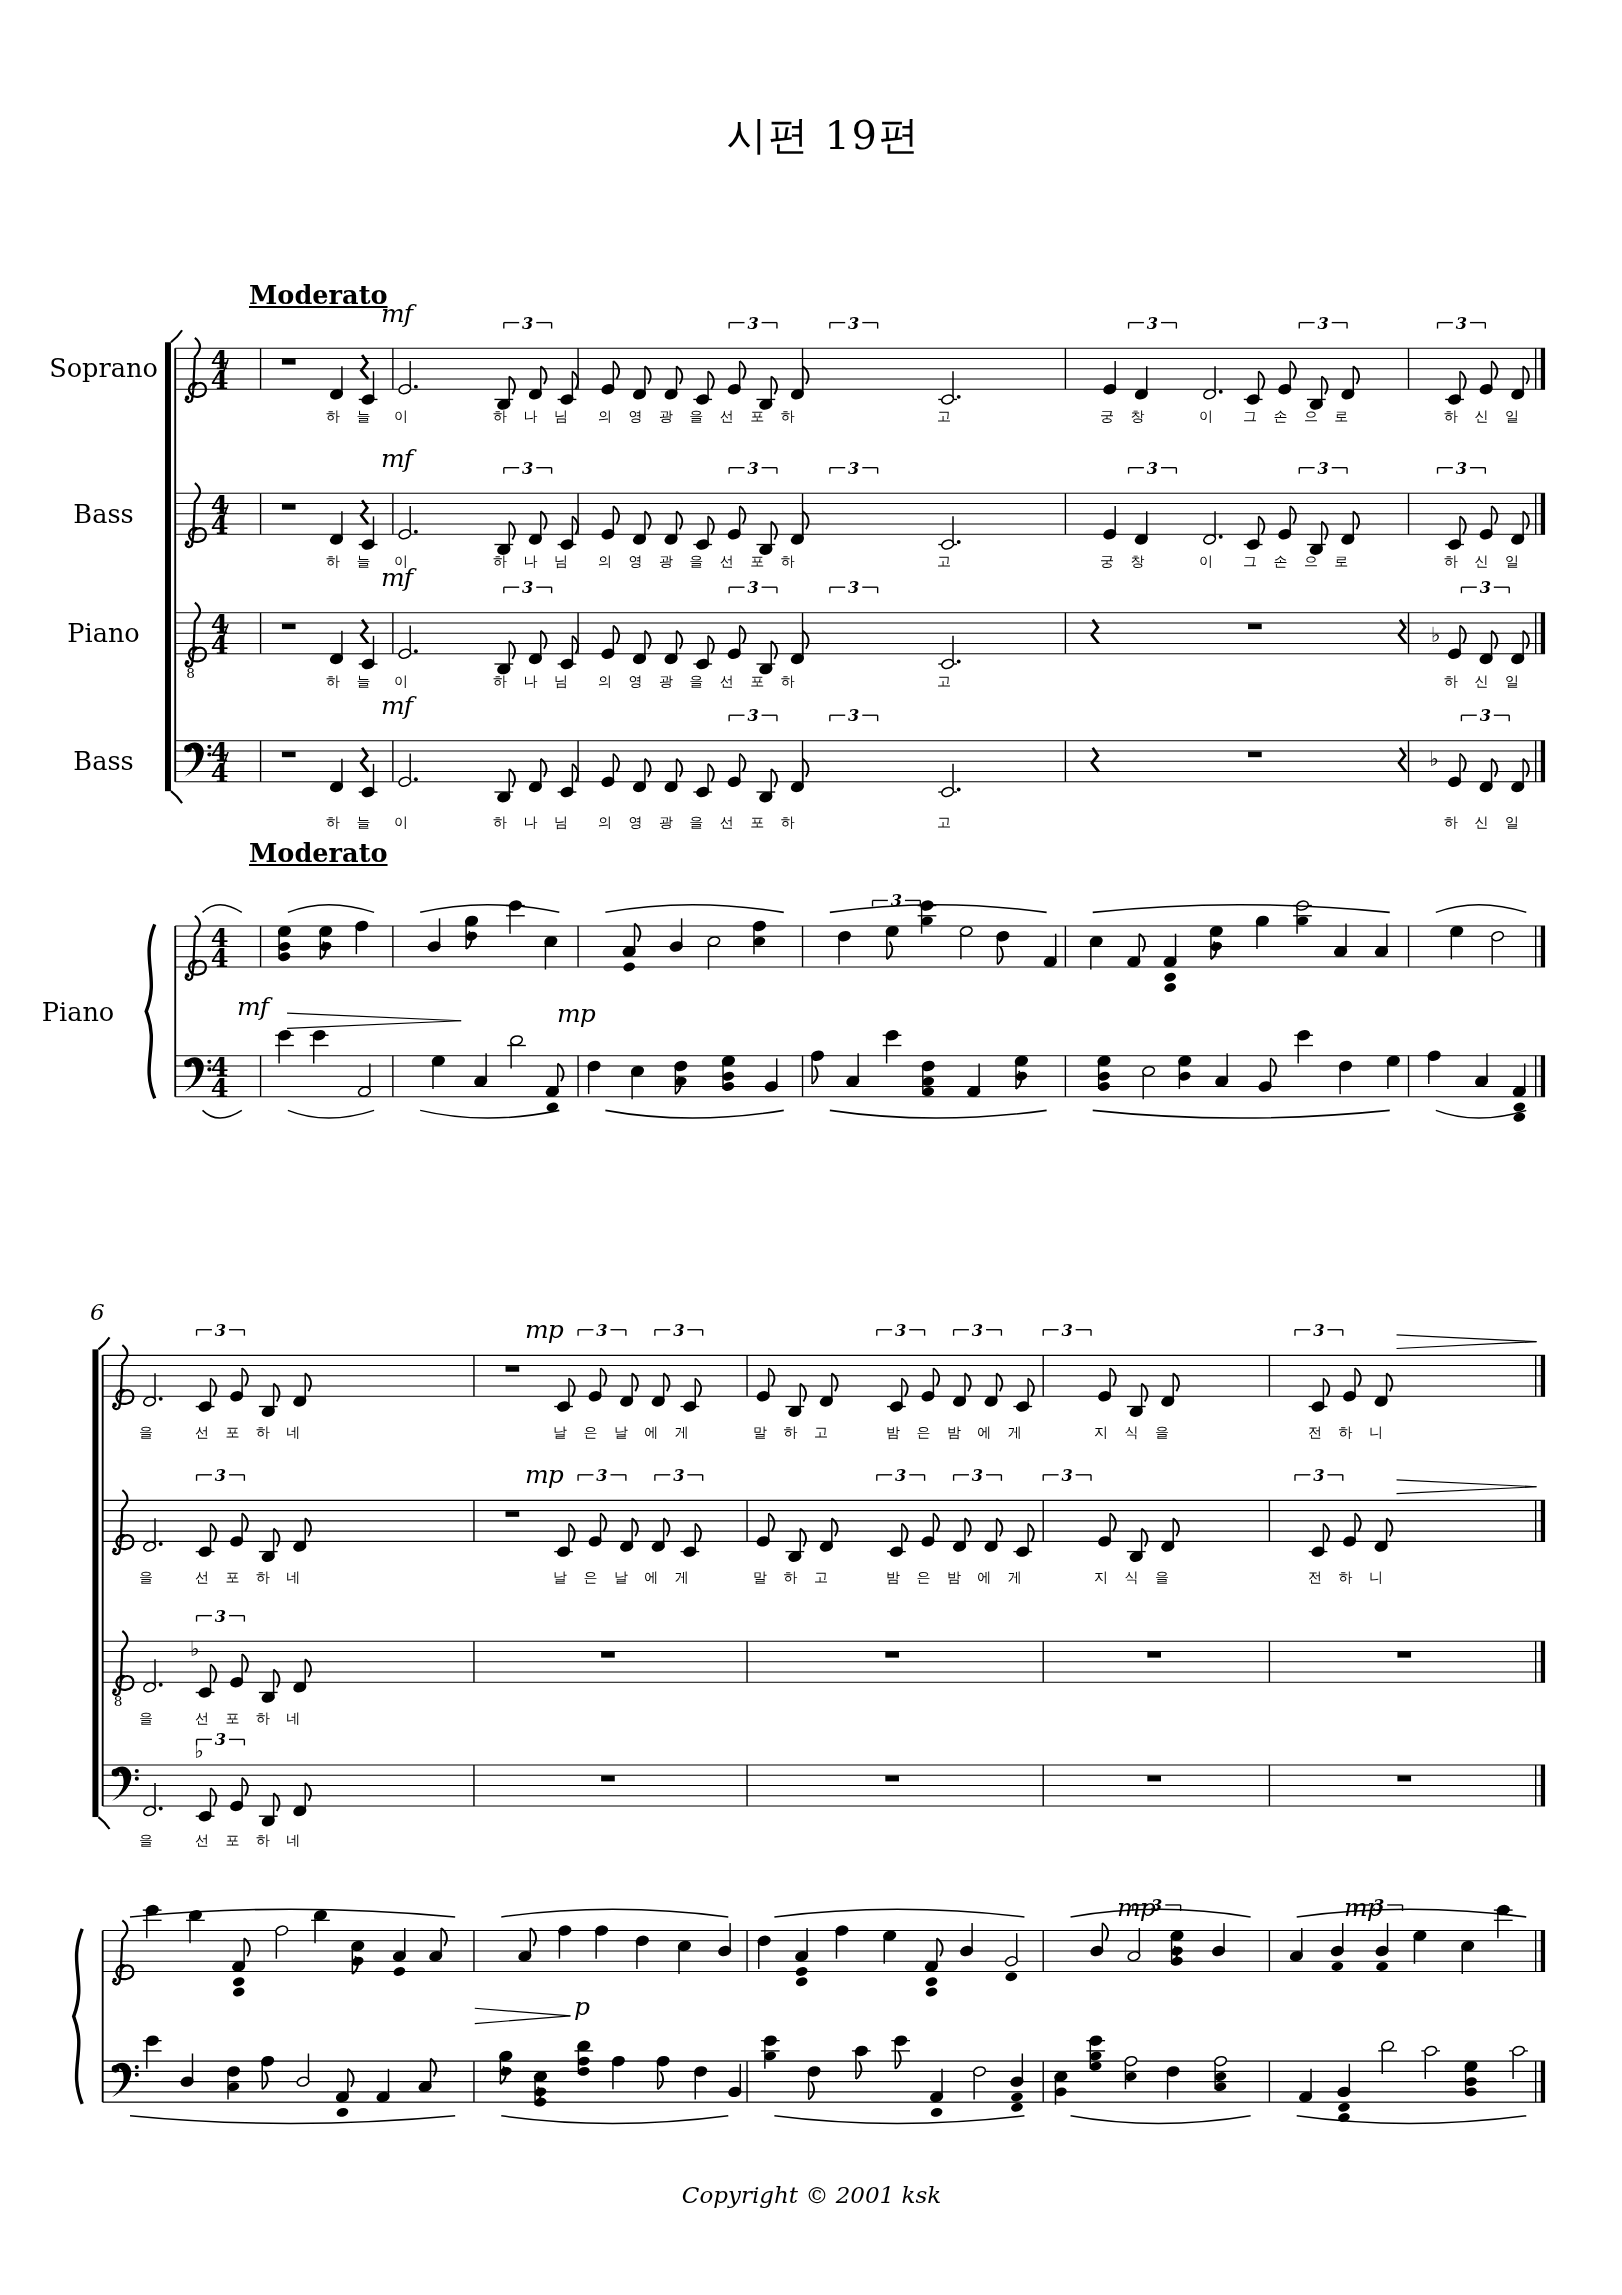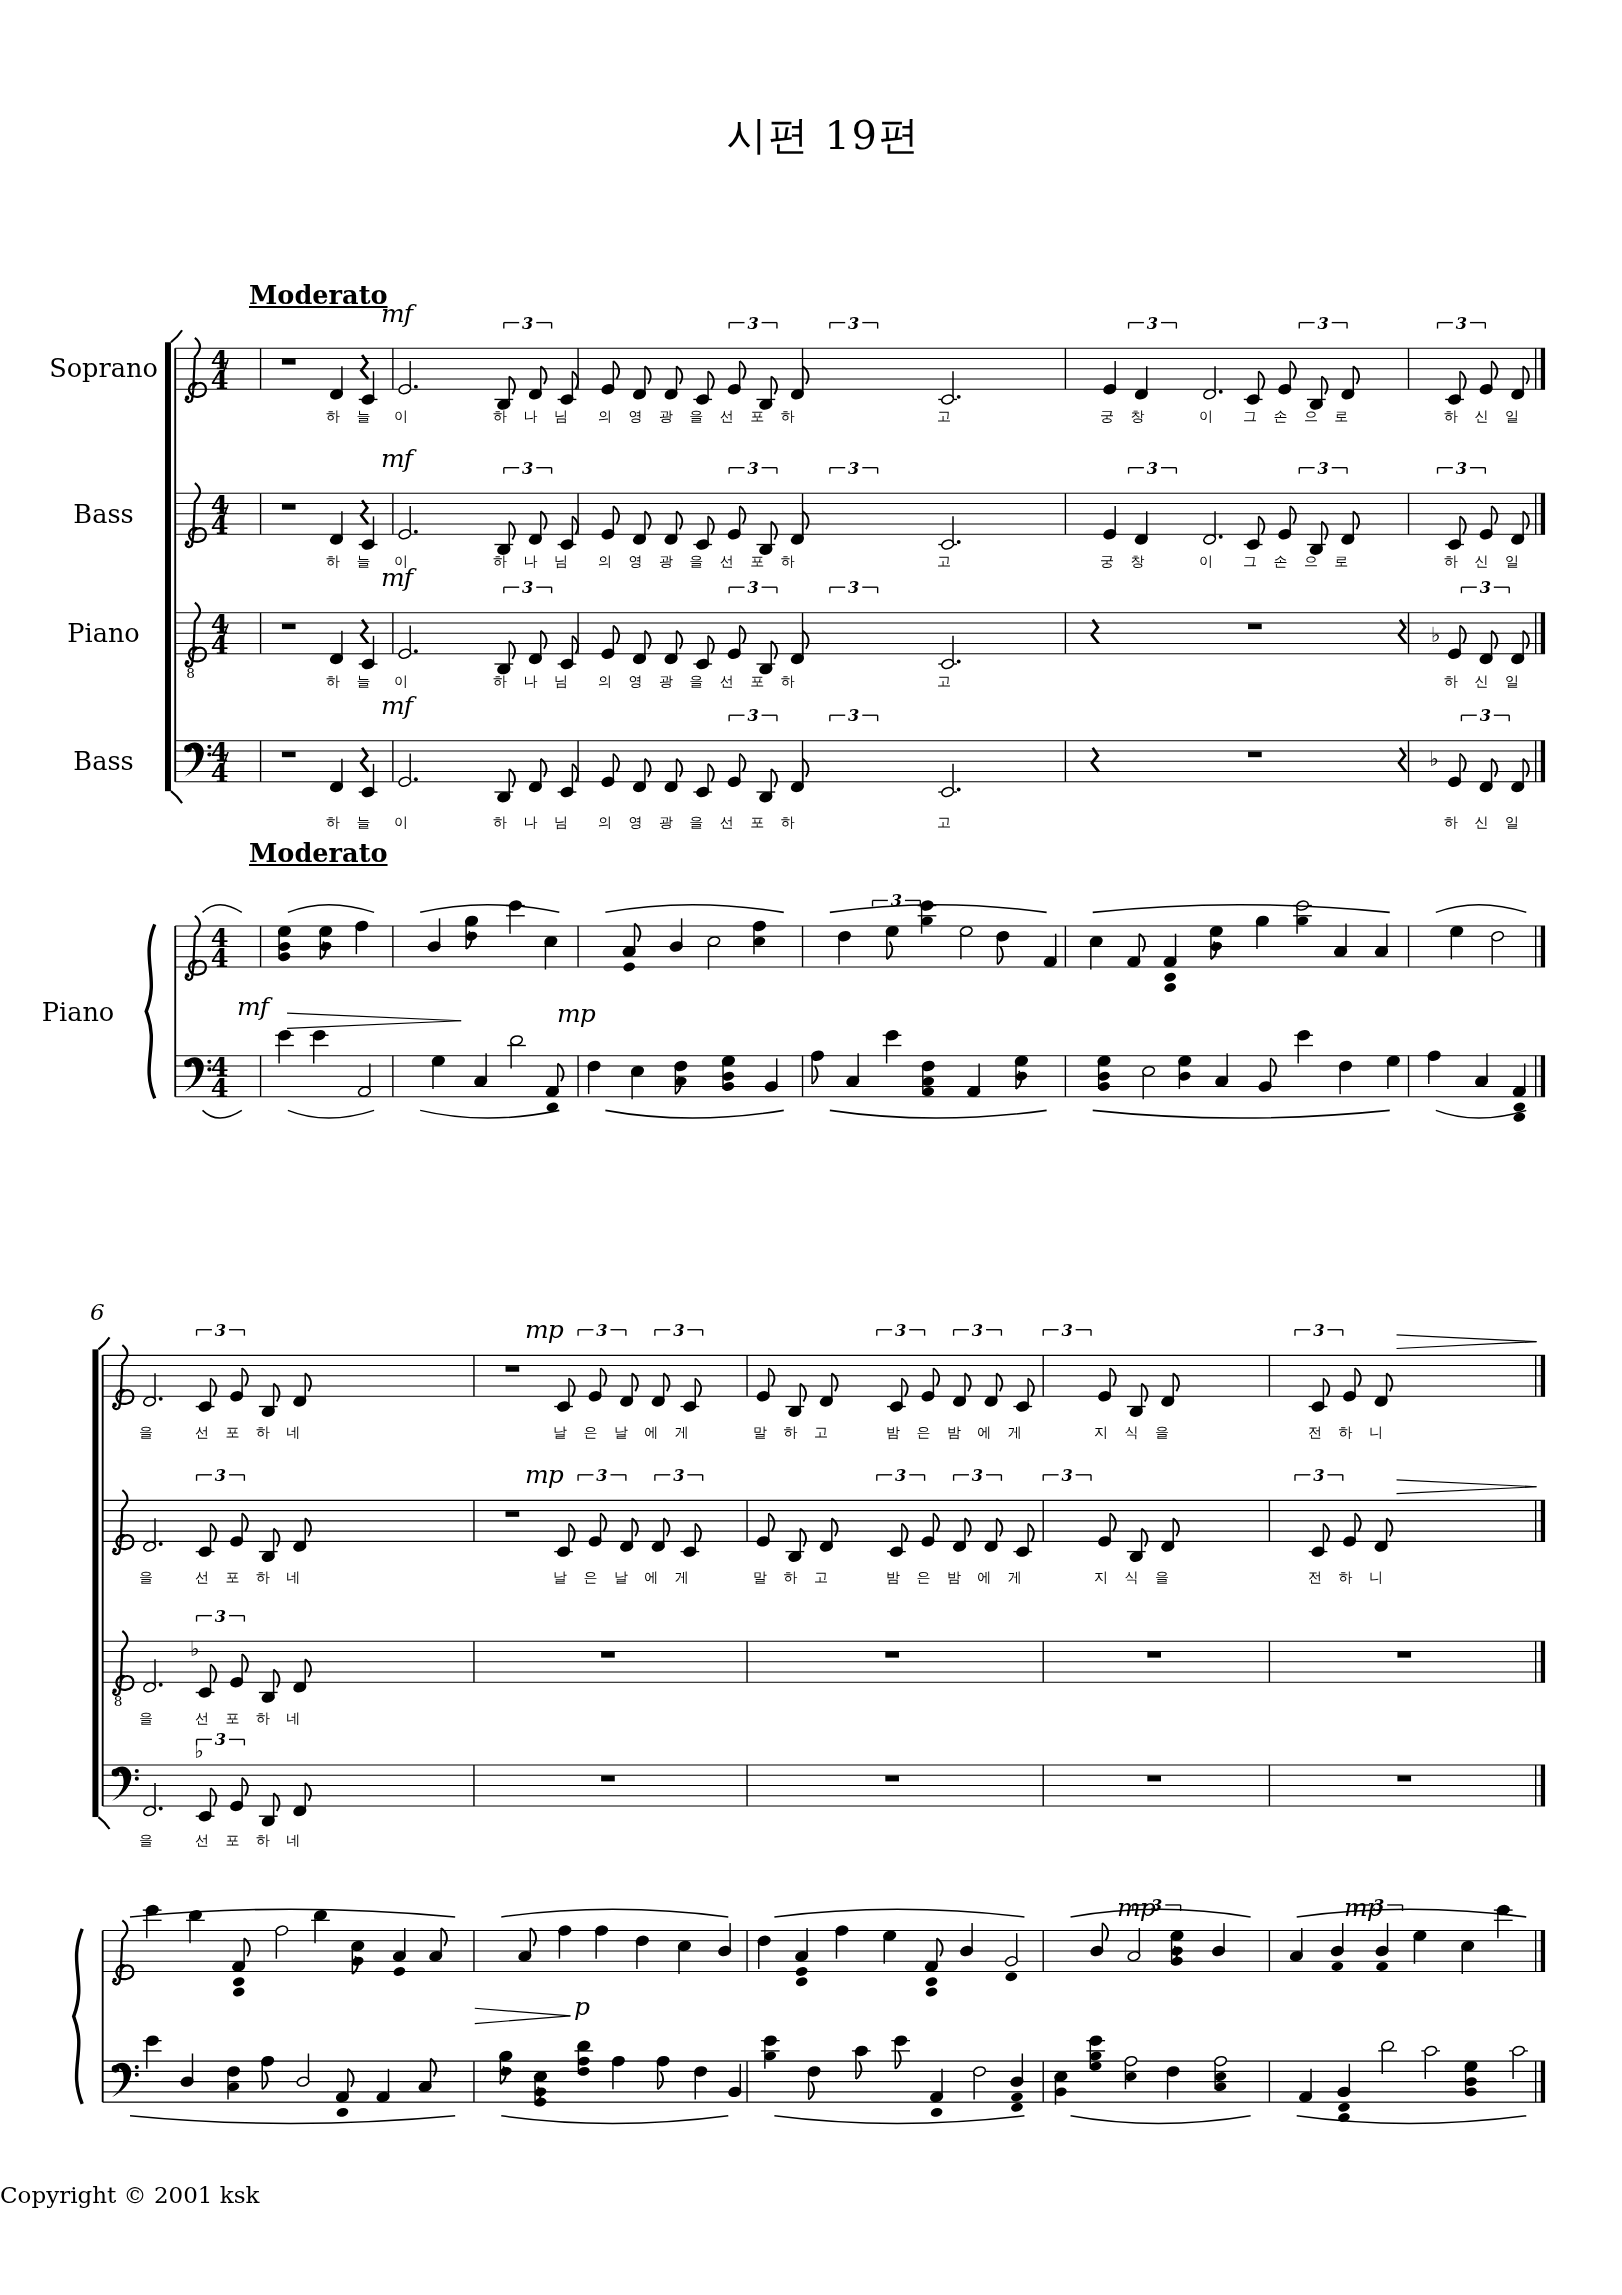--- a/index.html
+++ b/index.html
@@ -6,21 +6,21 @@
   .page{position:relative;width:1623px;height:2295px;background:#ffffff;
         font-family:"DejaVu Serif","Liberation Serif",serif;color:#000;overflow:hidden;}
   svg.canvas{position:absolute;left:0;top:0;}
   .txt{position:absolute;white-space:nowrap;}
   .title{left:0;right:0;text-align:center;font-size:40px;letter-spacing:1.7px;}
   .tempo{font-weight:bold;font-size:25.6px;text-decoration:underline;}
   .plabel{font-size:25.6px;text-align:center;}
   .dyn{font-style:italic;font-weight:normal;font-size:25px;letter-spacing:-0.9px;}
   .lyr{font-size:14px;word-spacing:10.2px;letter-spacing:0.9px;}
   .mnum{font-style:italic;font-size:23px;}
-  .copyright{left:0;right:0;font-size:23px;}
+  .copyright{left:0;right:0;text-align:center;font-size:23px;font-style:italic;}
   .ts{font:bold 30px "DejaVu Serif",serif;}
   .tuplet{font:italic bold 19px "DejaVu Serif",serif;}
   .acc{font:24px "DejaVu Sans",sans-serif;}
   .cl8{font:16px "DejaVu Serif",serif;}
 </style>
 </head>
 <body>
 
 <div class="page">
   <svg id="score-canvas" class="canvas" width="1623" height="2295" viewBox="0 0 1901 2689">

